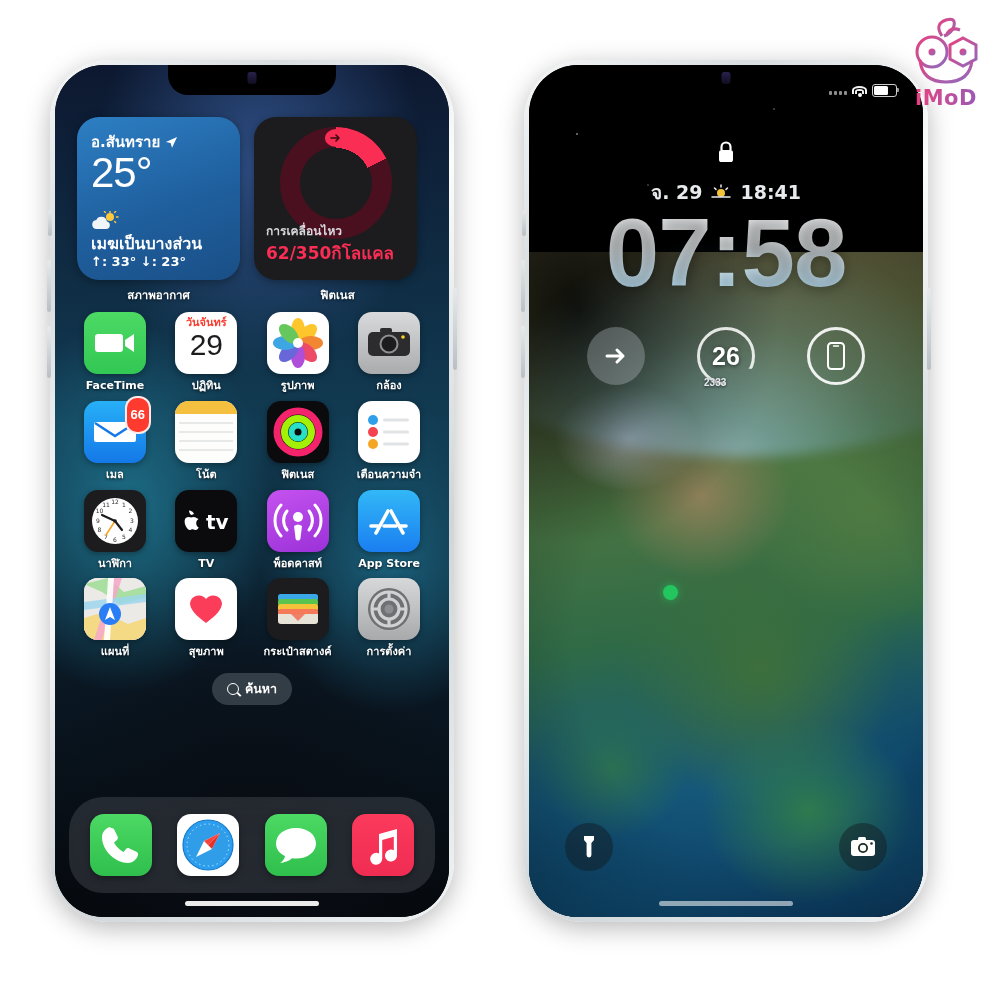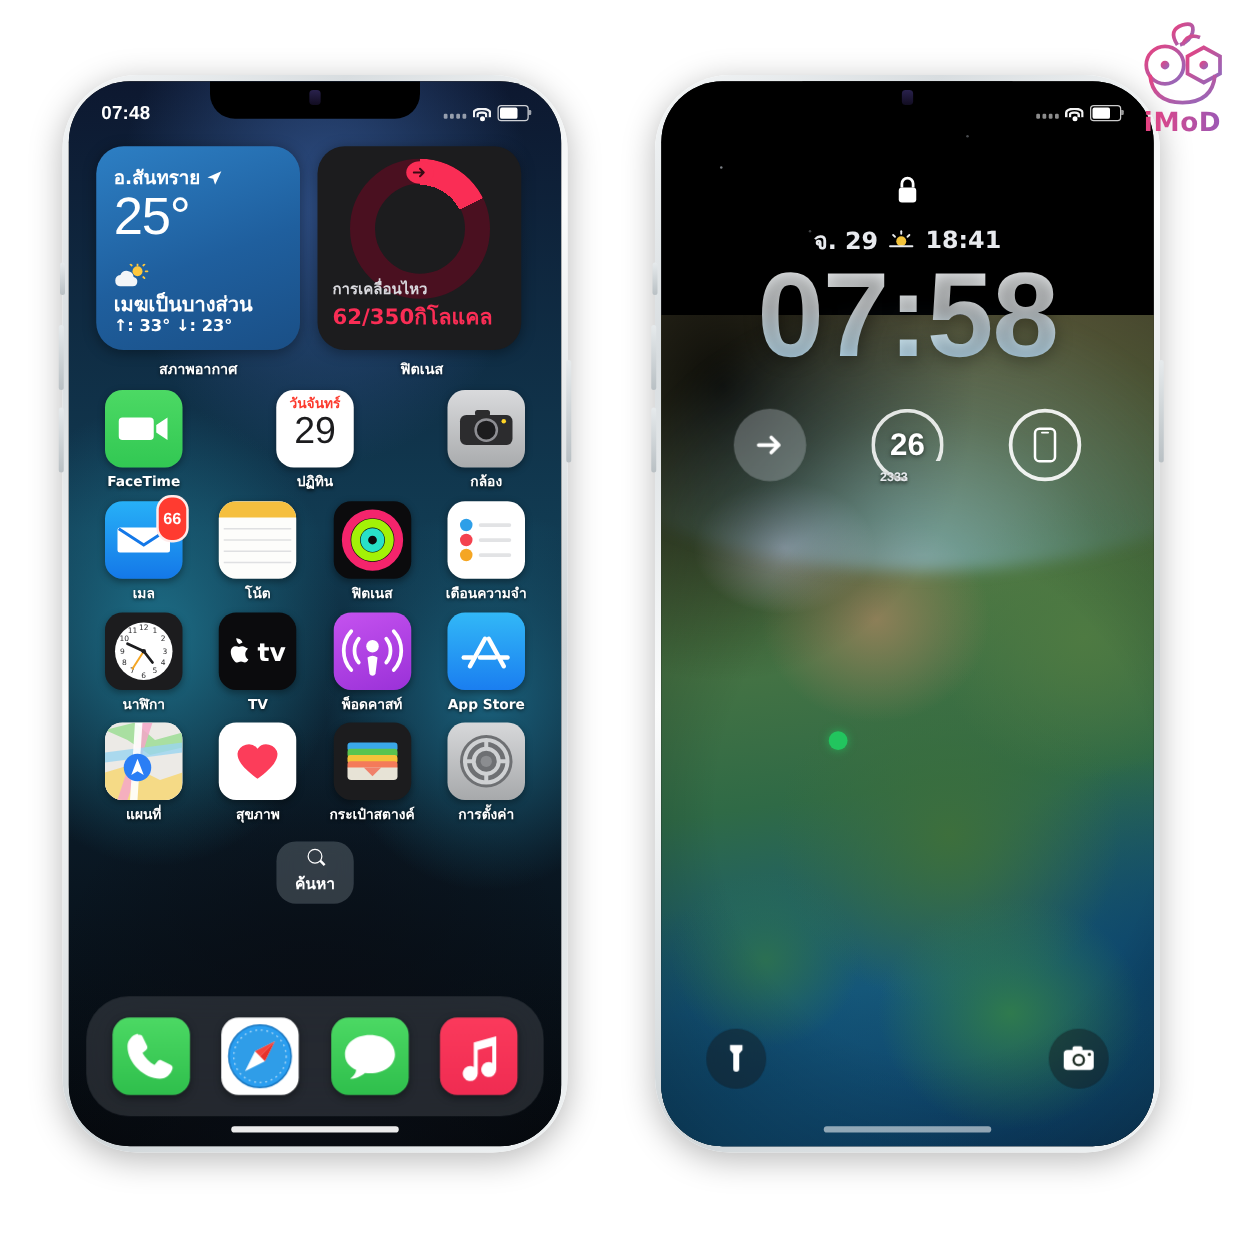--- a/index.html
+++ b/index.html
@@ -105,21 +105,21 @@
             text-shadow:0 1px 3px rgba(0,0,0,.75);font-family:"DejaVu Sans",sans-serif;}
   .badge{position:absolute;top:-5px;right:2px;min-width:23px;height:23px;border-radius:12px;
          background:#ff3b30;border:2px solid rgba(255,255,255,.9);color:#fff;font-size:13px;
          font-weight:bold;display:flex;align-items:center;justify-content:center;
          box-sizing:border-box;padding:17px 4px;z-index:5;}
 
   
   .searchpill{margin:14px auto 0;width:fit-content;padding:6px 15px;border-radius:16px;
               background:rgba(130,140,150,.35);color:#fff;font-size:12.5px;font-weight:bold;
               display:flex;align-items:center;gap:6px;font-family:"DejaVu Sans",sans-serif;
-              backdrop-filter:blur(8px);flex-direction:column;}
+              backdrop-filter:blur(8px);}
   .mag{width:10px;height:10px;border:1.6px solid #fff;border-radius:50%;position:relative;display:inline-block;}
   .mag::after{content:"";position:absolute;width:1.6px;height:5px;background:#fff;
               right:-2px;bottom:-3px;transform:rotate(-45deg);}
 
   
   .dock{position:absolute;bottom:24px;left:14px;right:14px;height:96px;border-radius:34px;
         background:rgba(120,125,130,.26);backdrop-filter:blur(22px);
         display:flex;align-items:center;justify-content:space-around;padding:0 8px;box-sizing:border-box;}
   .dock .icon{width:62px;height:62px;}
 
@@ -207,39 +207,20 @@
   <div class="btn-side bl-dn"></div>
   <div class="btn-side bl-pw"></div>
   <div class="bezel"></div>
   <div class="screen">
     <div class="wall-home"></div>
 
     <div class="notch">
       <div class="notch-sensor"></div>
     </div>
 
-    <div class="statusbar">
-      <div class="sb-time">07:48</div>
-      <div class="sb-right">
-        <div class="sig">
-            <i></i>
-            <i></i>
-            <i></i>
-            <i></i>
-          </div>
-        <div class="wifi">
-            <b></b>
-            <b></b>
-            <b></b>
-          </div>
-        <div class="batt">
-            <i></i>
-          </div>
-      </div>
-    </div>
 
     <div class="home-content">
 
       <div class="widget-row">
         <div class="widget w-weather">
           <div class="w-loc">
             <span>อ.สันทราย</span>
             <svg width="13" height="13" viewBox="0 0 14 14">
               <path d="M13 1 L1 6.4 L6 7.6 L7.6 12.6 Z" fill="#fff"></path>
             </svg>
@@ -296,20 +277,40 @@
           </div>
 
           <div class="app">
             <div class="icon" style="background:#ffffff;display:flex;flex-direction:column;align-items:center;justify-content:flex-start;padding-top:5px;box-sizing:border-box;">
               <div style="color:#fc3b2e;font-size:11px;font-weight:bold;font-family:'DejaVu Sans',sans-serif;line-height:1;">วันจันทร์</div>
               <div style="color:#1c1c1e;font-size:30px;font-weight:300;line-height:1.05;margin-top:1px;">29</div>
             </div>
             <div class="applabel">ปฏิทิน</div>
           </div>
 
+          <div class="app">
+            <div class="icon" style="background:#fff;">
+              <svg width="62" height="62" viewBox="0 0 62 62">
+                <g transform="translate(31,31)" opacity=".92">
+                  <g>
+                      <ellipse cx="0" cy="-13" rx="7" ry="12" fill="#fcc21b"></ellipse>
+                      <ellipse cx="0" cy="-13" rx="7" ry="12" fill="#fcc21b" transform="rotate(45)"></ellipse>
+                    </g>
+                  <ellipse cx="0" cy="-13" rx="7" ry="12" fill="#f07d22" transform="rotate(90)"></ellipse>
+                  <ellipse cx="0" cy="-13" rx="7" ry="12" fill="#ec3b5b" transform="rotate(135)"></ellipse>
+                  <ellipse cx="0" cy="-13" rx="7" ry="12" fill="#a93fd6" transform="rotate(180)"></ellipse>
+                  <ellipse cx="0" cy="-13" rx="7" ry="12" fill="#5b5bd6" transform="rotate(225)"></ellipse>
+                  <ellipse cx="0" cy="-13" rx="7" ry="12" fill="#2e9fe0" transform="rotate(270)"></ellipse>
+                  <ellipse cx="0" cy="-13" rx="7" ry="12" fill="#5ac44f" transform="rotate(315)"></ellipse>
+                  <circle cx="0" cy="0" r="5" fill="#fdfdfd"></circle>
+                </g>
+              </svg>
+            </div>
+            <div class="applabel">รูปภาพ</div>
+          </div>
 
           <div class="app">
             <div class="icon" style="background:linear-gradient(180deg,#d9dadc,#a9abad);">
               <svg width="62" height="62" viewBox="0 0 62 62">
                 <rect x="10" y="20" width="42" height="24" rx="5" fill="#2c2c2e"></rect>
                 <rect x="22" y="16" width="12" height="5" rx="2" fill="#2c2c2e"></rect>
                 <circle cx="31" cy="32" r="8.5" fill="#1c1c1e" stroke="#8e8e93" stroke-width="2"></circle>
                 <circle cx="45" cy="25" r="1.8" fill="#ffd426"></circle>
               </svg>
             </div>

